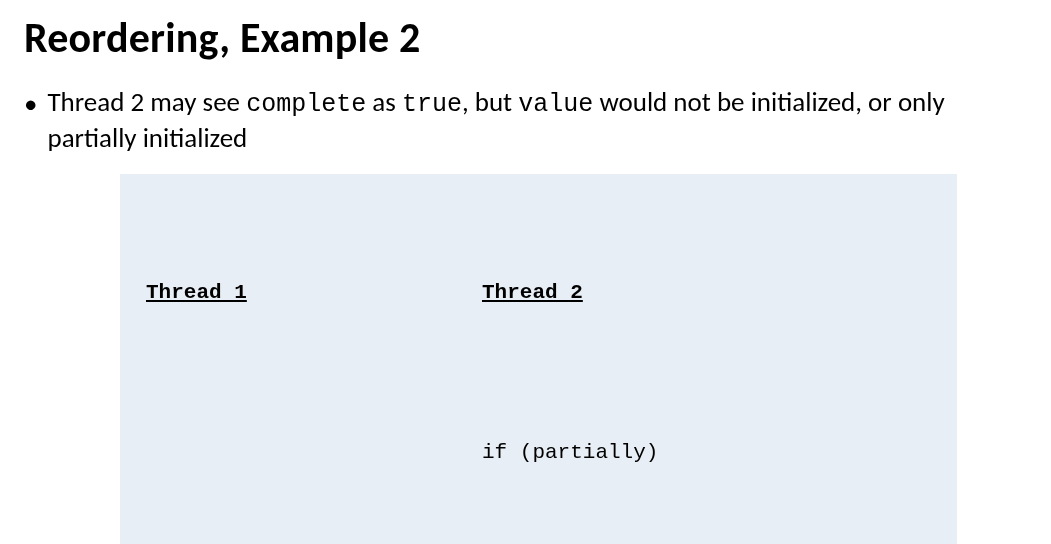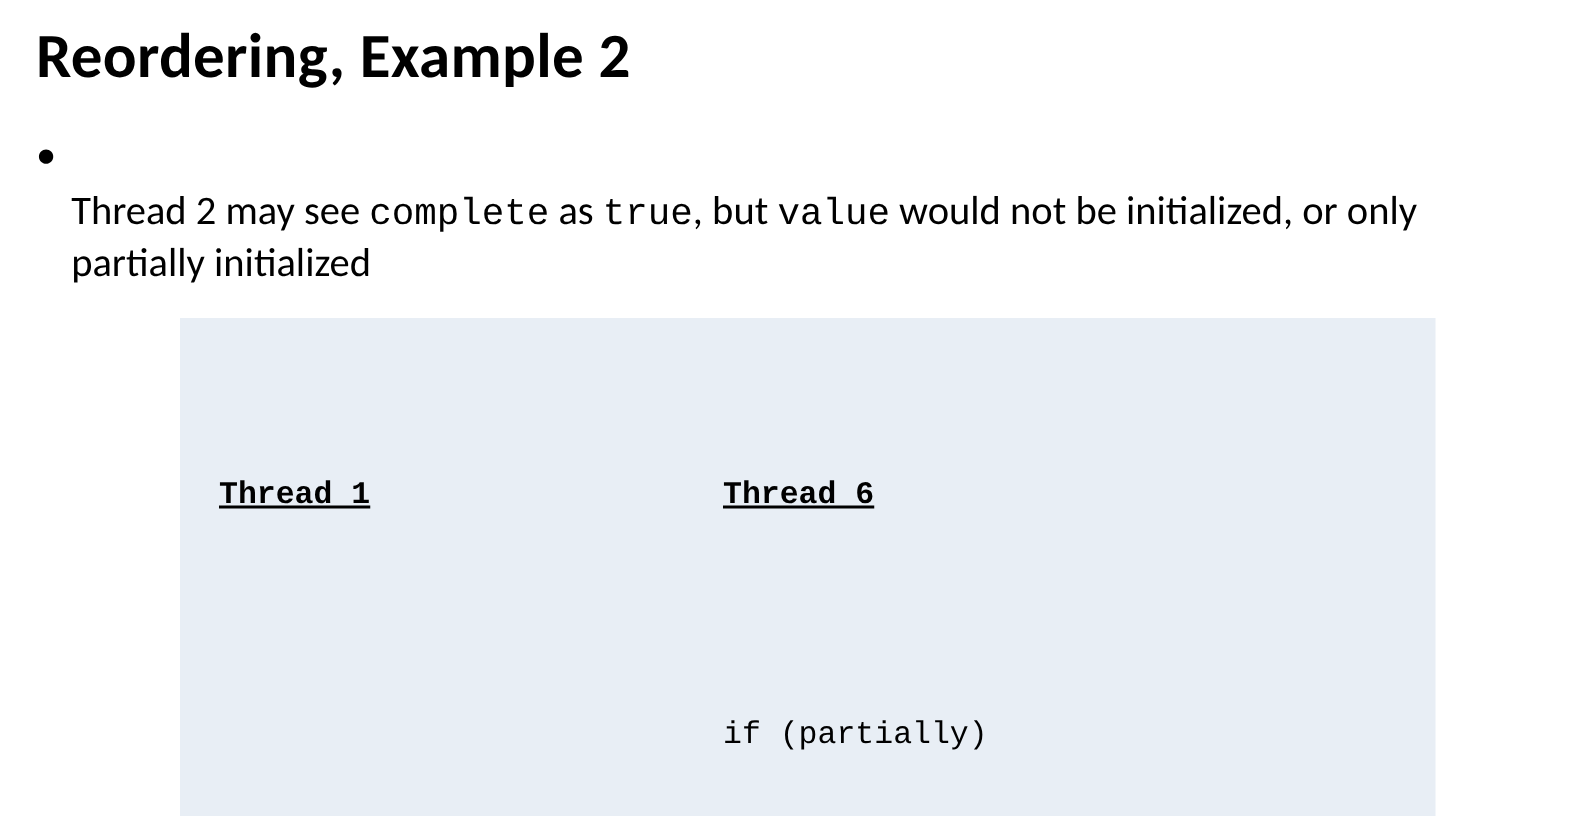--- a/index.html
+++ b/index.html
@@ -31,21 +31,20 @@
       margin-left: 0;
     }
     .bullet-dot {
       margin-right: 10px;
       font-size: 27px;
       line-height: 1.28;
       padding-top: 2px;
     }
     .bullet-text {
       flex: 1;
-      margin-top: 39px;
     }
     .code-inline {
       font-family: Consolas, 'Courier New', monospace;
       font-size: 25px;
     }
     .code-box {
       background: #e8eef5;
       margin-left: 96px;
       margin-right: 70px;
       padding: 20px 26px 50px 26px;
@@ -86,19 +85,19 @@
     <span>Thread 2 may see </span><span class="code-inline">complete</span><span> as </span><span class="code-inline">true</span><span>, but </span><span class="code-inline">value</span><span> would not be initialized,  or only partially initialized</span>
   </span>
 </div>
 
 <div class="code-box">
   <div class="code-col col-left">
     <span class="code-header">Thread 1</span>
     
   </div>
   <div class="code-col col-right">
-    <span class="code-header">Thread 6</span>
+    <span class="code-header">Thread 2</span>
     <span class="code-line">if (partially)</span>
     
     
     
   </div>
 </div>
 
 </body></html>

